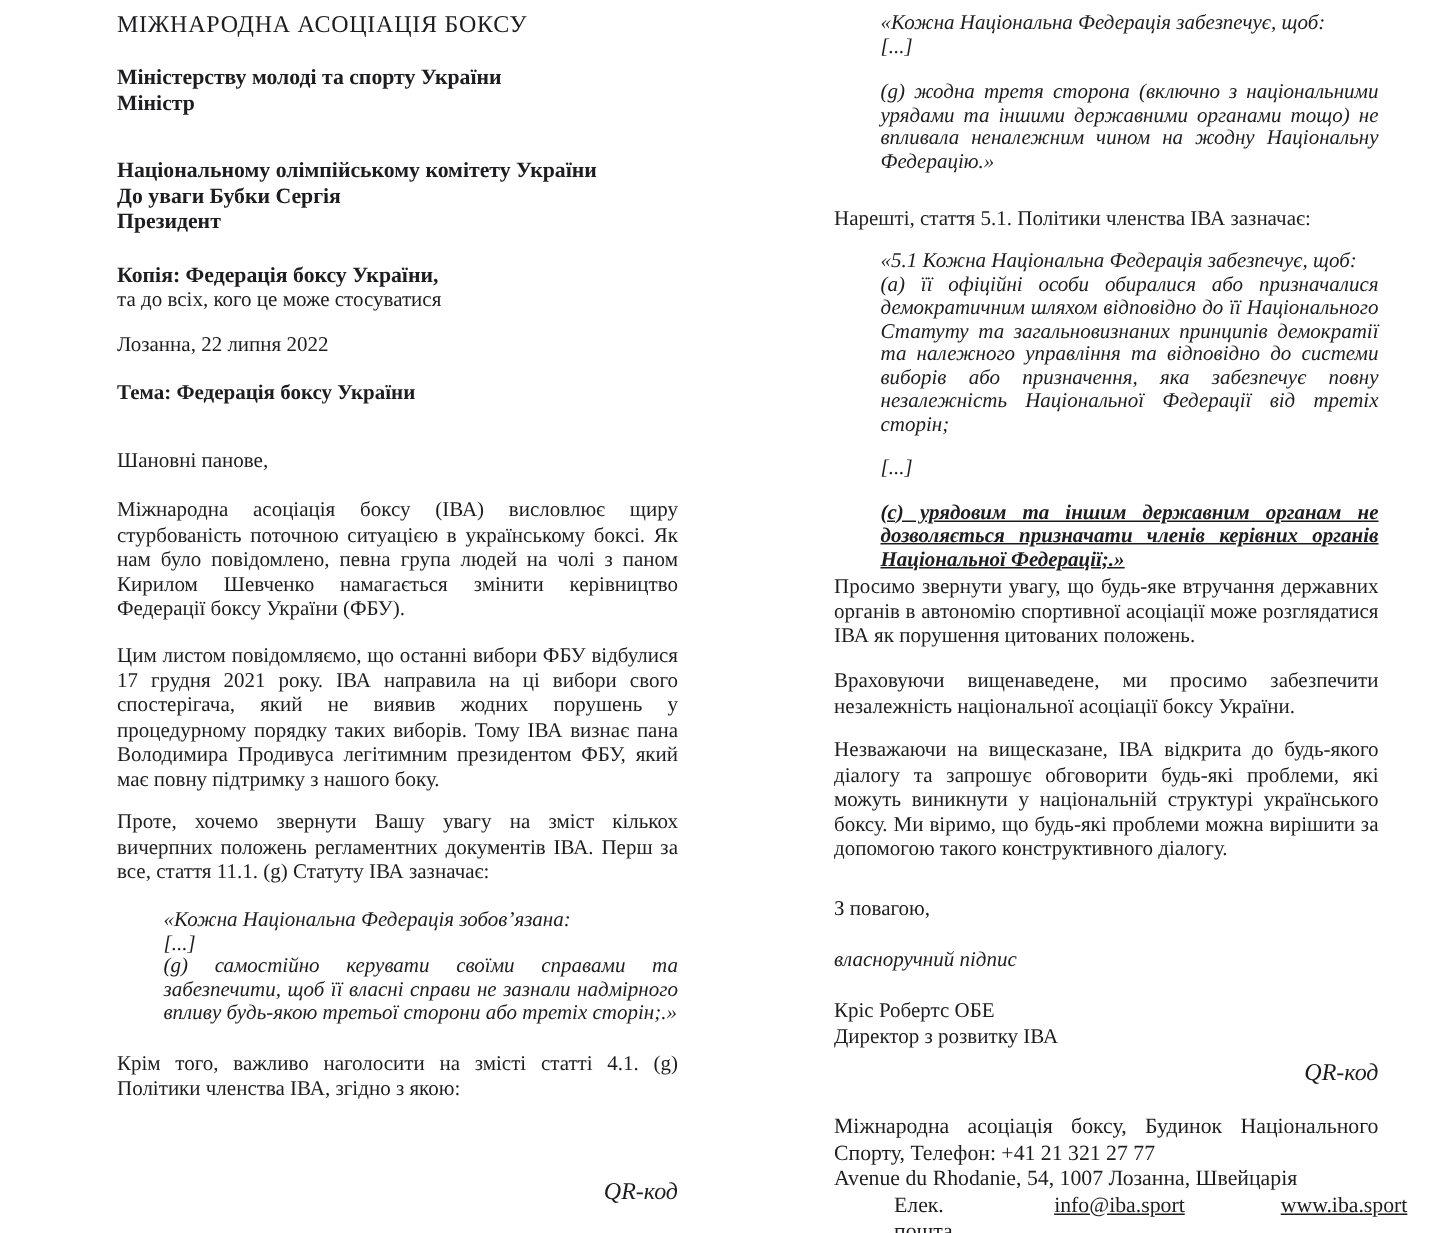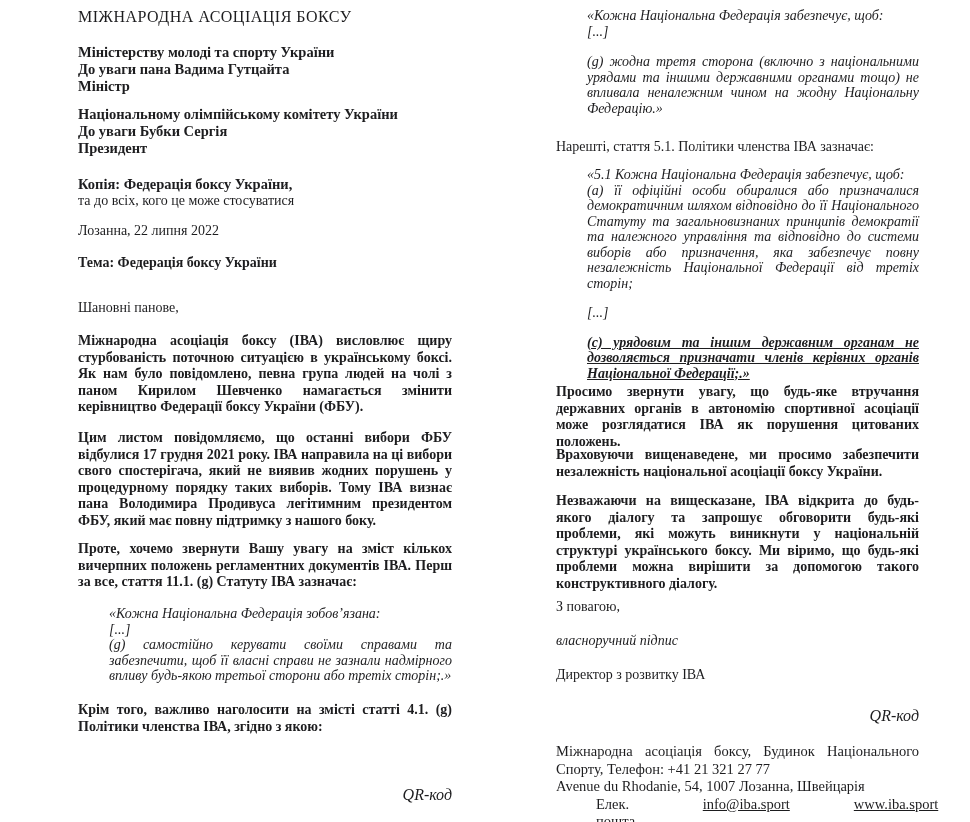--- a/index.html
+++ b/index.html
@@ -8,21 +8,21 @@
     font-family:"Liberation Serif","DejaVu Serif",serif;
     color:#1d1d1f;overflow:hidden;
   }
   .col{position:absolute;top:0;height:822px;}
   .col-left{left:78px;width:374px;}
   .col-right{left:556px;width:363px;}
   .blk{position:absolute;left:0;right:0;}
   .org-title{font-size:16px;letter-spacing:.5px;}
   .addr-line{font-weight:bold;font-size:14.5px;line-height:17px;}
   .body-text{font-size:14px;line-height:16.5px;}
-  .just{text-align:justify;font-weight:bold;}
+  .just{text-align:justify;}
   .bold{font-weight:bold;}
   .quote{font-style:italic;font-size:14px;line-height:15.5px;padding-left:31px;}
   .quote .qline{white-space:pre;}
   .quote .qjust{text-align:justify;white-space:normal;}
   .uline{font-weight:bold;text-decoration:underline;}
   .qr{font-style:italic;font-size:16px;text-align:right;}
   .sig-note{font-style:italic;font-size:14px;}
   .footer-line{font-size:14.5px;line-height:17.5px;}
   .jall{text-align:justify;text-align-last:justify;}
   .email-row{display:flex;align-items:flex-start;padding-left:40px;gap:32px;}
@@ -31,21 +31,20 @@
 </style>
 </head>
 <body>
 
 <div class="col col-left">
 
   <div class="blk org-title" style="top:8px;">МІЖНАРОДНА АСОЦІАЦІЯ БОКСУ</div>
 
   <div class="blk" style="top:44px;">
     <div class="addr-line">Міністерству молоді та спорту України</div>
-    <div class="addr-line">До уваги пана Вадима Гутцайта</div>
     <div class="addr-line">Міністр</div>
   </div>
 
   <div class="blk" style="top:106px;">
     <div class="addr-line">Національному олімпійському комітету України</div>
     <div class="addr-line">До уваги Бубки Сергія</div>
     <div class="addr-line">Президент</div>
   </div>
 
   <div class="blk" style="top:176px;">
@@ -97,20 +96,21 @@
 
   <div class="blk body-text just" style="top:447px;">Враховуючи вищенаведене, ми просимо забезпечити незалежність національної асоціації боксу України.</div>
 
   <div class="blk body-text just" style="top:493px;">Незважаючи на вищесказане, ІВА відкрита до будь-якого діалогу та запрошує обговорити будь-які проблеми, які можуть виникнути у національній структурі українського боксу. Ми віримо, що будь-які проблеми можна вирішити за допомогою такого конструктивного діалогу.</div>
 
   <div class="blk body-text" style="top:599px;">З повагою,</div>
 
   <div class="blk sig-note" style="top:633px;">власноручний підпис</div>
 
   <div class="blk body-text" style="top:667px;">
+    <div>Кріс Робертс ОБЕ</div>
     <div>Директор з розвитку ІВА</div>
   </div>
 
   <div class="blk qr" style="top:707px;">QR-код</div>
 
   <div class="blk" style="top:743px;">
     <div class="footer-line jall">Міжнародна асоціація боксу, Будинок Національного</div>
     <div class="footer-line">Спорту,  Телефон: +41 21 321 27 77</div>
     <div class="footer-line">Avenue du Rhodanie, 54, 1007 Лозанна, Швейцарія</div>
     <div class="footer-line email-row">

